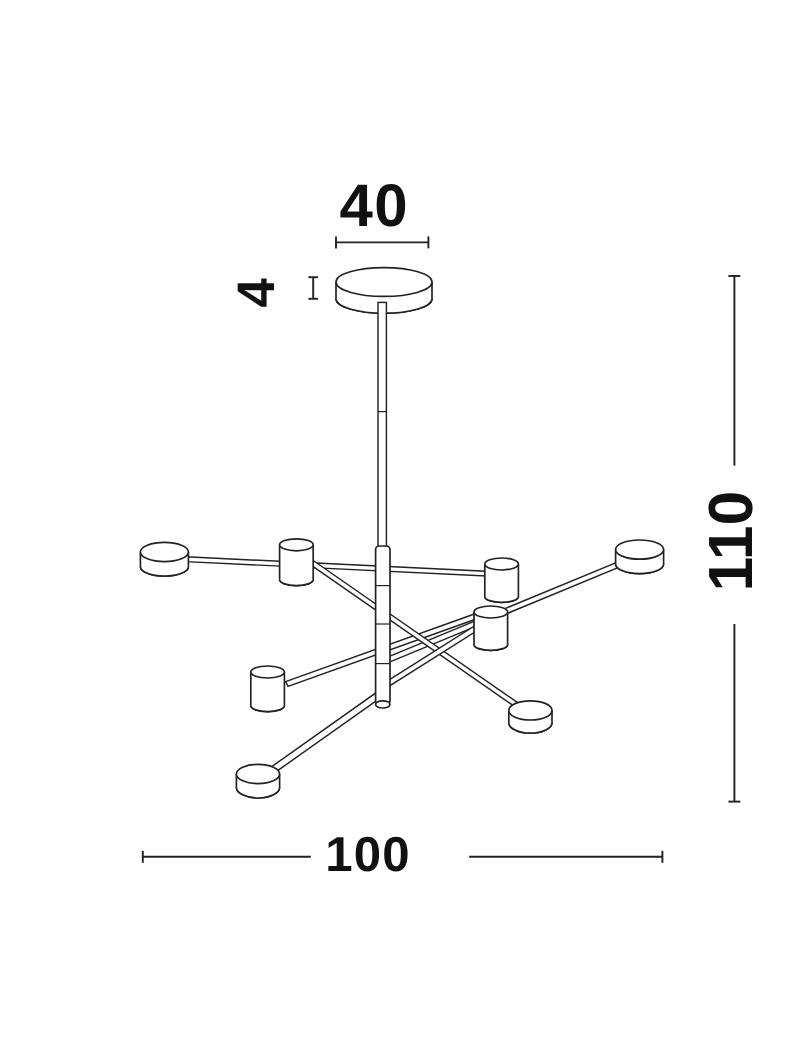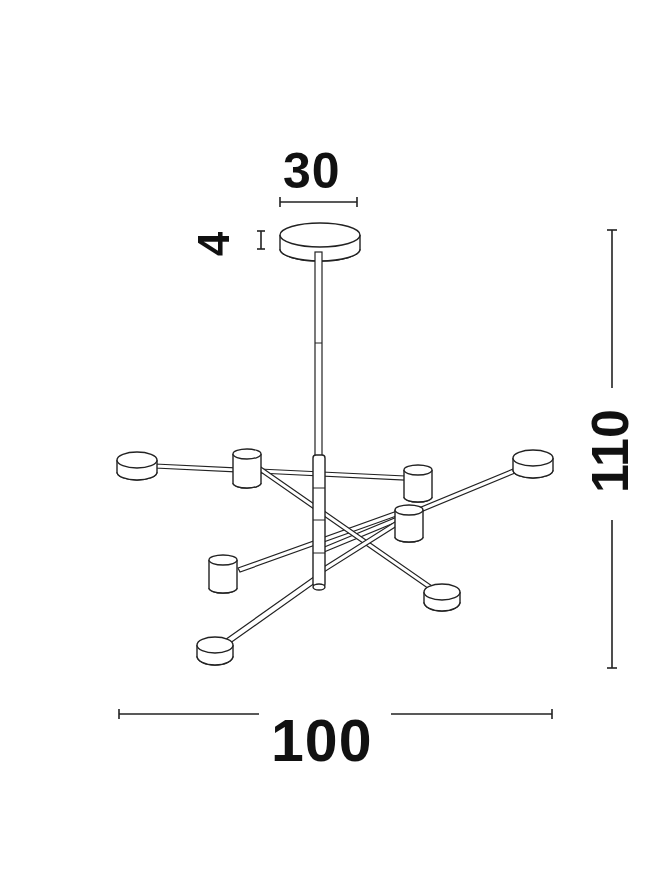--- a/index.html
+++ b/index.html
@@ -2,21 +2,21 @@
 <html><head>
   <meta charset="utf-8">
   <style>
     html, body { margin: 0; padding: 0; background: #ffffff; }
     body { width: 667px; height: 879px; position: relative; overflow: hidden; font-family: "Liberation Sans", sans-serif; }
     #drawing { position: absolute; left: 0; top: 0; width: 667px; height: 879px; }
     .dim-label { position: absolute; font-family: "Liberation Sans", sans-serif; font-weight: bold; color: #111111; line-height: 1; white-space: nowrap; }
     .lbl-20 { left: 283px; top: 146px; font-size: 50px; letter-spacing: 1px; }
     .lbl-4 { left: 196px; top: 222px; font-size: 44px; transform-origin: center; transform: rotate(-90deg); width: 36px; text-align: center; }
     .lbl-110 { left: 540px; top: 425px; font-size: 52px; transform: rotate(-90deg); transform-origin: center; width: 140px; text-align: center; }
-    .lbl-100 { left: 271px; top: 712px; font-size: 59px; letter-spacing: 1px; }
+    .lbl-100 { left: 271px; top: 692px; font-size: 41px; letter-spacing: 1px; }
     .stroke { stroke: #222222; fill: #ffffff; stroke-width: 1.4; }
     .dimline { stroke: #222222; stroke-width: 1.6; fill: none; }
     .rod { stroke: #222222; stroke-width: 1.2; fill: #ffffff; }
   </style>
 </head>
 <body>
 
 <svg id="drawing" viewBox="0 0 667 879" xmlns="http://www.w3.org/2000/svg">
 
   <g>
@@ -113,16 +113,16 @@
   </g>
 
   <g>
     <line class="dimline" x1="119" y1="714" x2="259" y2="714"></line>
     <line class="dimline" x1="391" y1="714" x2="552" y2="714"></line>
     <line class="dimline" x1="119" y1="709" x2="119" y2="719"></line>
     <line class="dimline" x1="552" y1="709" x2="552" y2="719"></line>
   </g>
 </svg>
 
-<div class="dim-label lbl-20">30</div>
+<div class="dim-label lbl-20">40</div>
 <div class="dim-label lbl-4">4</div>
 <div class="dim-label lbl-110">110</div>
 <div class="dim-label lbl-100">100</div>
 
 </body></html>

